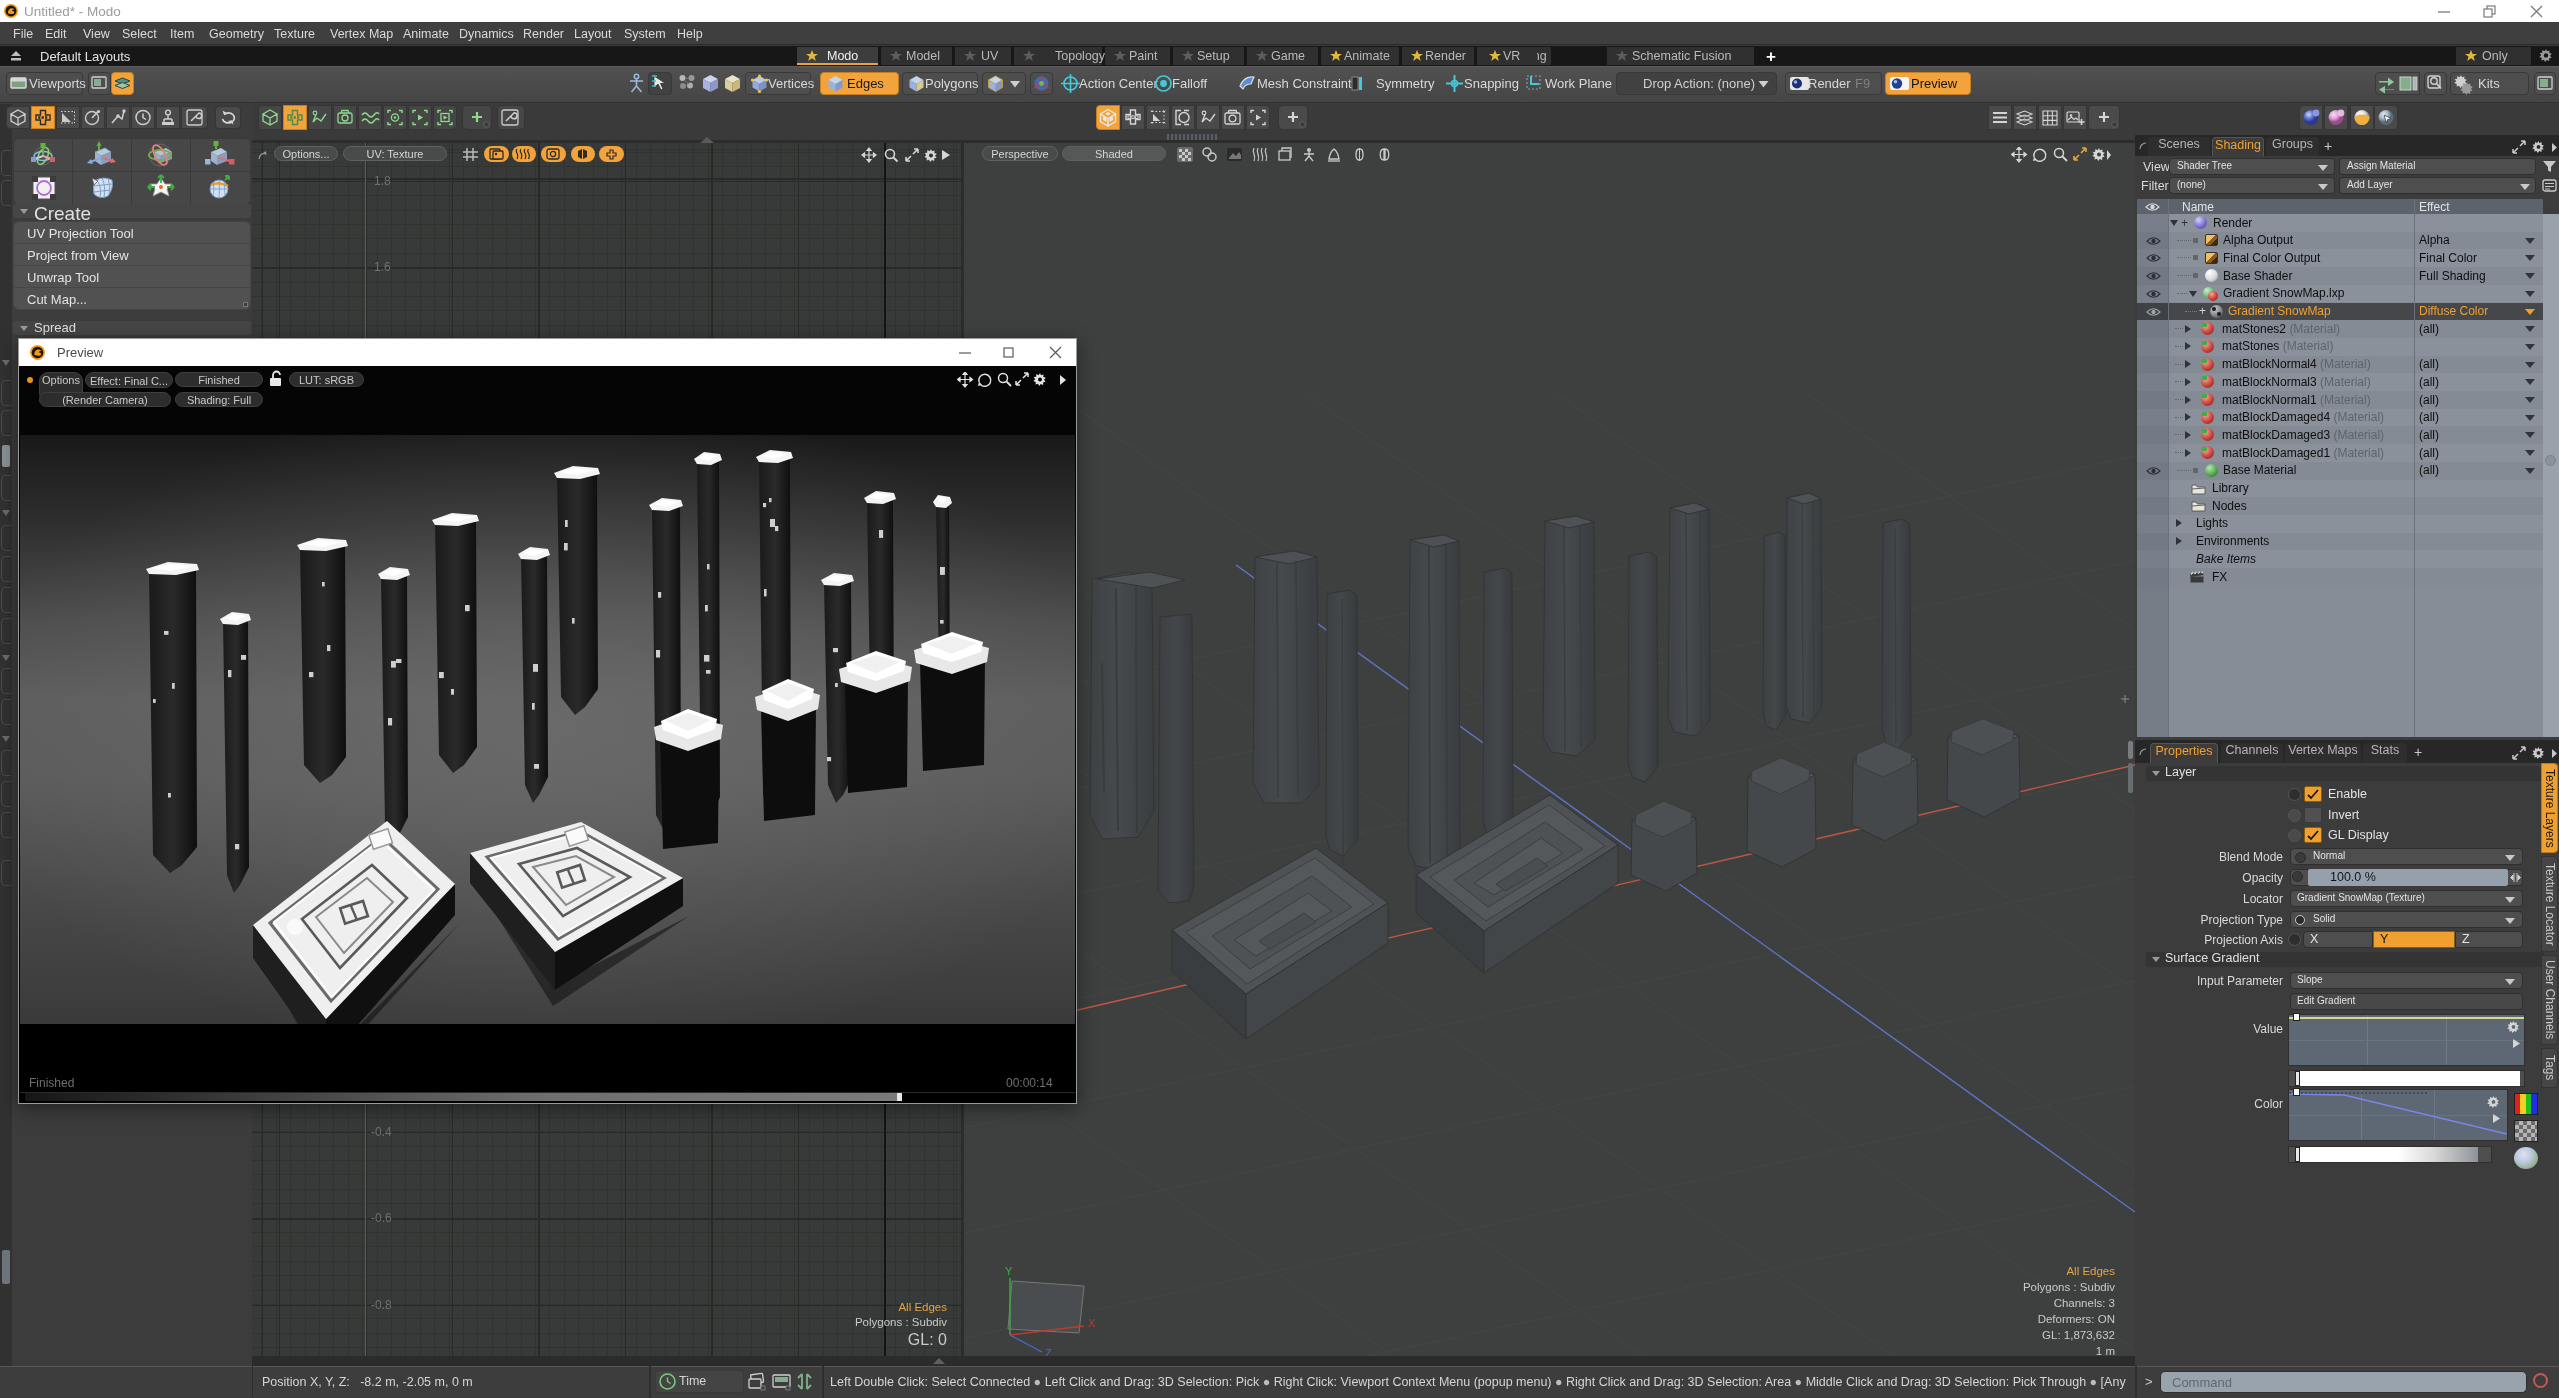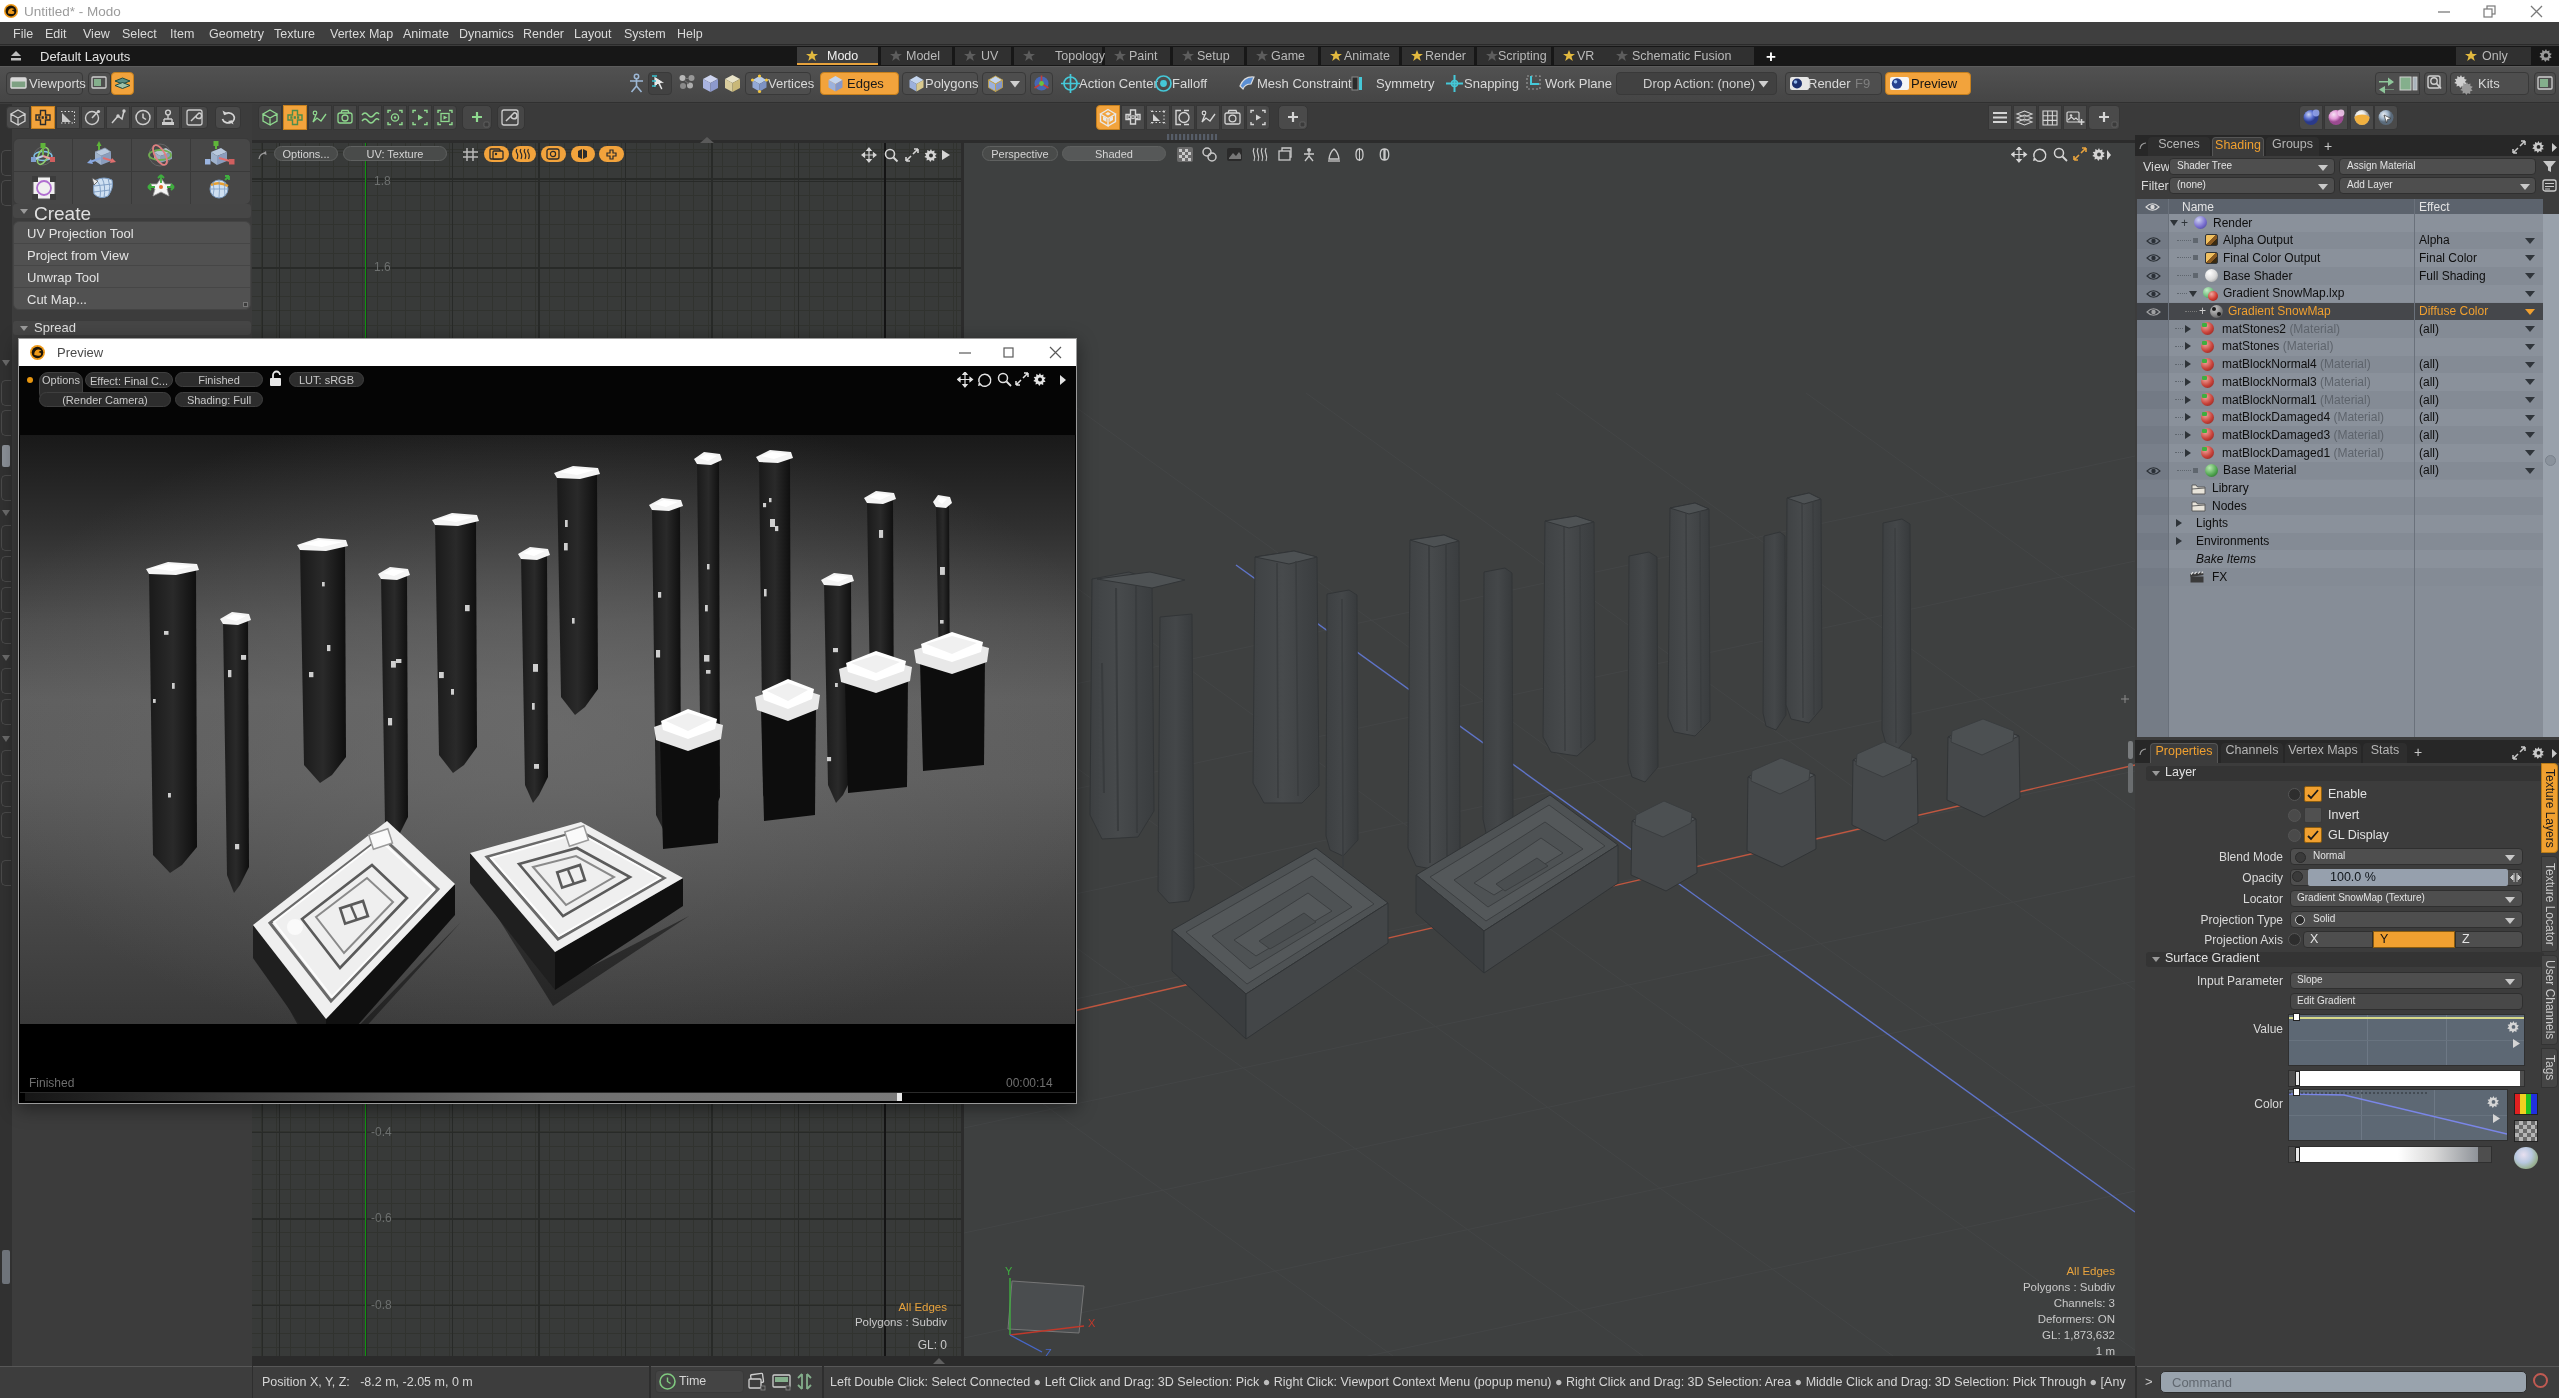--- a/index.html
+++ b/index.html
@@ -113,21 +113,21 @@
           <path d="M6 0 7.6 4H12L8.5 6.6 9.8 11 6 8.3 2.2 11 3.5 6.6 0 4H4.4Z" fill="#e2b93f"></path>
         </svg>
         <div class="ltxt" style="left:23px;">Render</div>
       </div>
 <div class="ltab" style="left:1477px;width:74px;">
         <svg class="lstar" viewBox="0 0 12 12">
           <path d="M6 0 7.6 4H12L8.5 6.6 9.8 11 6 8.3 2.2 11 3.5 6.6 0 4H4.4Z" fill="#5d5d5d"></path>
         </svg>
         <div class="ltxt" style="left:21px;">Scripting</div>
       </div>
-<div class="ltab" style="left:1554px;width:57px;">
+<div class="ltab" style="left:1480px;width:57px;">
         <svg class="lstar" viewBox="0 0 12 12">
           <path d="M6 0 7.6 4H12L8.5 6.6 9.8 11 6 8.3 2.2 11 3.5 6.6 0 4H4.4Z" fill="#e2b93f"></path>
         </svg>
         <div class="ltxt" style="left:23px;">VR</div>
       </div>
 <div class="ltab" style="left:1607px;width:147px;">
         <svg class="lstar" viewBox="0 0 12 12">
           <path d="M6 0 7.6 4H12L8.5 6.6 9.8 11 6 8.3 2.2 11 3.5 6.6 0 4H4.4Z" fill="#5d5d5d"></path>
         </svg>
         <div class="ltxt" style="left:25px;">Schematic Fusion</div>
@@ -761,21 +761,21 @@
   <svg class="abs" style="left:671px;top:4px" width="16" height="16" viewBox="0 0 16 16">
           <path d="M8 2 9 4.2 11.5 3.5 11.3 6 13.8 6.8 12 8.7 13.6 10.8 11.2 11.3 11.2 13.9 8.8 12.9 7.2 15 6 12.7 3.5 13.4 3.8 10.9 1.3 10 3.2 8.2 1.7 6 4.2 5.7 4.3 3.1 6.7 4.2Z" fill="#d5d5d5"></path>
           <circle cx="8" cy="8.4" r="2" fill="#313332"></circle>
         </svg>
   <svg class="abs" style="left:689px;top:6px" width="10" height="12" viewBox="0 0 10 12">
           <path d="M1 1 9 6 1 11Z" fill="#d5d5d5"></path>
         </svg>
 
   <div class="txt" style="right:14px;top:1158px;font-size:11.5px;color:#e8a33d;text-align:right;position:absolute;">All Edges</div>
   <div class="txt" style="right:14px;top:1173px;font-size:11.5px;color:#c9c9c9;text-align:right;position:absolute;">Polygons : Subdiv</div>
-  <div class="txt" style="right:14px;top:1188px;font-size:12px;color:#c9c9c9;text-align:right;position:absolute;margin-top:7px;">GL: 0</div>
+  <div class="txt" style="right:14px;top:1188px;font-size:16px;color:#c9c9c9;text-align:right;position:absolute;">GL: 0</div>
 </div>
 
 <div class="abs" style="left:700px;top:137px;width:0;height:0;border-left:7px solid transparent;border-right:7px solid transparent;border-bottom:6px solid #5a5a5a;"></div>
 
 <div class="abs" style="left:961px;top:143px;width:3px;height:1213px;background:#2c2c2c;"></div>
 </div>
 
 <div id="view3d">
 <div class="abs" style="left:964px;top:143px;width:1171px;height:1213px;background:#3e4040;overflow:hidden;">
 <svg class="abs" style="left:0;top:0" width="1171" height="1213" viewBox="0 0 1171 1213">

